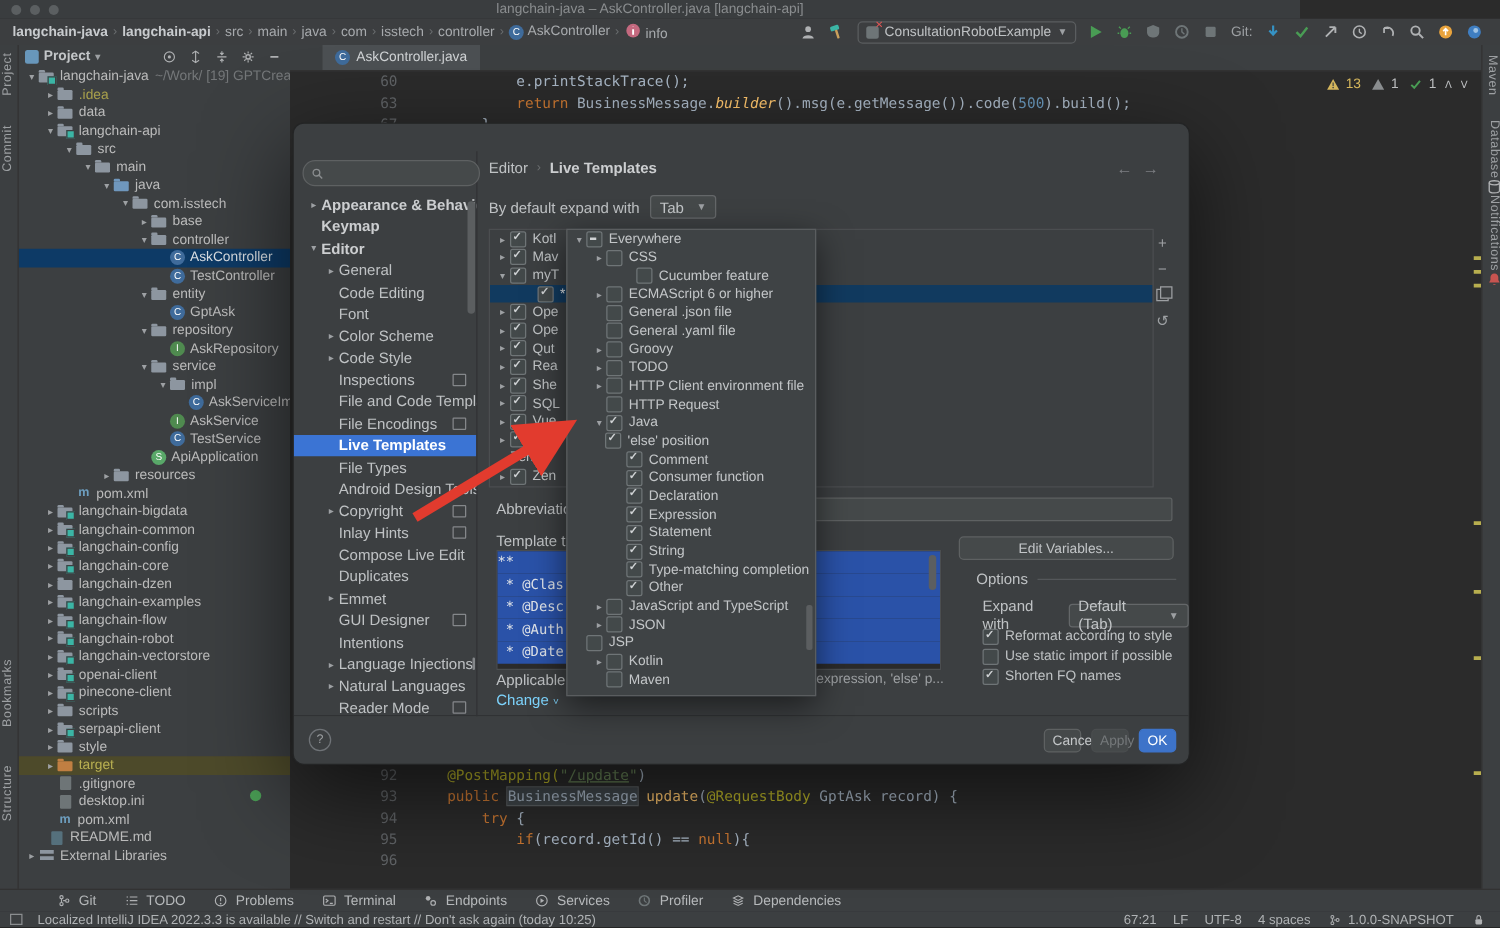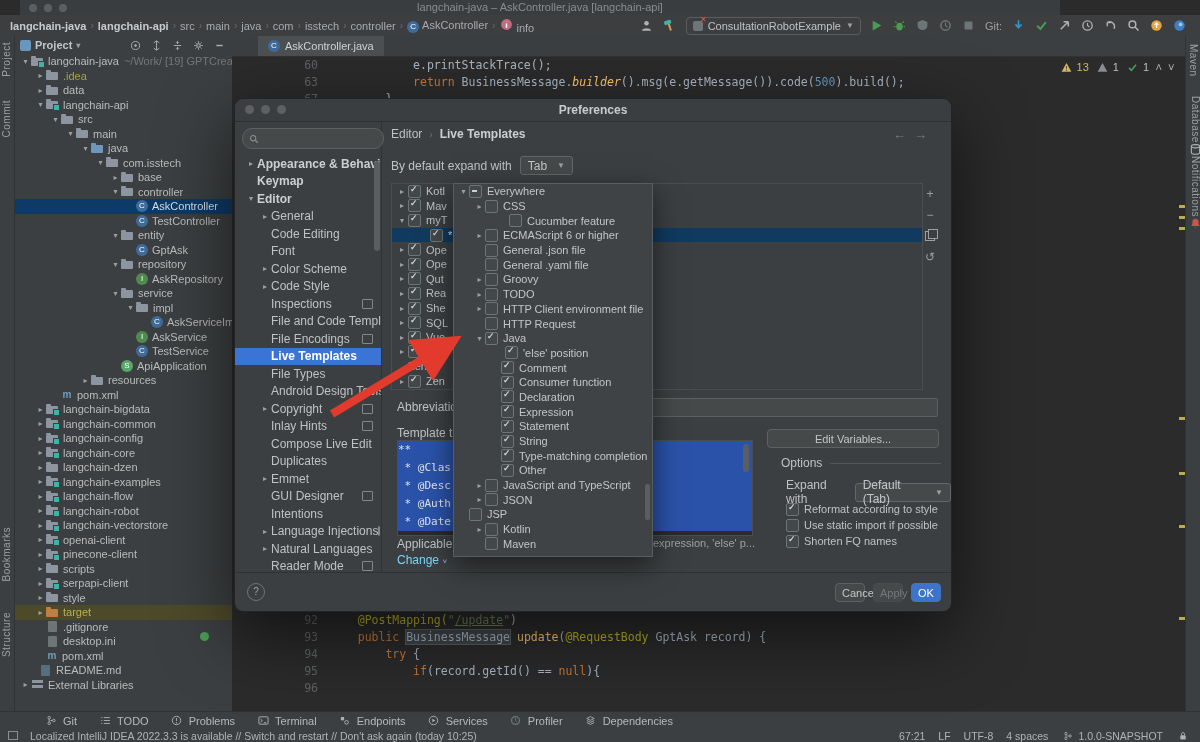--- a/index.html
+++ b/index.html
@@ -1,20 +1,20 @@
 <!DOCTYPE html>
 <html><head>
 <meta charset="utf-8">
 <style>
   html,body{margin:0;padding:0;background:#1e1e1e;}
   #app{position:relative;width:1200px;height:742px;overflow:hidden;background:#2b2b2b;
        font-family:"Liberation Sans",sans-serif;font-size:11px;color:#bbbbbb;
        -webkit-font-smoothing:antialiased;}
   
-  #titlebar{position:absolute;left:0;top:0;width:1040px;height:15px;background:#3a3d3f;margin-left:20px;}
+  #titlebar{position:absolute;left:0;top:0;width:1040px;height:15px;background:#3a3d3f;}
   #titlebar .dots{position:absolute;left:9px;top:4px;display:flex;gap:7px;}
   #titlebar .dot{width:8px;height:8px;border-radius:50%;background:#5b5f61;}
   #wintitle{position:absolute;left:0;top:1px;width:100%;text-align:center;color:#8a8d8f;font-size:11px;}
   #navrow{position:absolute;left:0;top:15px;width:1200px;height:21px;background:#3c3e40;border-bottom:1px solid #2e2f31;display:flex;align-items:center;}
   #crumbs{display:flex;align-items:center;margin-left:10px;gap:4px;white-space:nowrap;}
   .crumb{color:#a7aaad;}
   .crumb.b{color:#c8cbce;font-weight:bold;}
   .csep{color:#6a6d6f;font-size:10px;}
   #navtools{margin-left:auto;display:flex;align-items:center;gap:9px;margin-right:14px;}
   .tbicon{width:14px;height:14px;display:inline-flex;align-items:center;justify-content:center;}
@@ -659,28 +659,20 @@
         </span></span>
       <span class="vlabel" style="top: 120px; left: 2px;">Notifications<span class="tbicon">
           <svg viewBox="0 0 12 12" width="10" height="10">
             <path d="M6 1.6c1.9 0 2.9 1.4 2.9 2.9v1.9l1 1.9H2.1l1-1.9V4.5c0-1.5 1-2.9 2.9-2.9z" fill="#c75450"></path>
             <path d="M5 9.6a1.1 1.1 0 002 0z" fill="#c75450"></path>
           </svg>
         </span></span>
     </div>
 
   <div id="dialog">
-    <div class="dlg-title">
-      <div class="dots">
-        <div class="dot"></div>
-        <div class="dot"></div>
-        <div class="dot"></div>
-      </div>
-      <div class="ttl">Preferences</div>
-    </div>
 
     <div id="dlgLeft">
       <div id="dlgSearch">
         <svg viewBox="0 0 12 12">
             <circle cx="5" cy="5" r="3.2" stroke="#8a8d8f" fill="none" stroke-width="1.3"></circle>
             <path d="M7.5 7.5L10.5 10.5" stroke="#8a8d8f" stroke-width="1.4"></path>
           </svg>
       </div>
       <div id="settingsTree">
           <div class="srow b" style="padding-left: 10px;">
@@ -978,21 +970,21 @@
         <div class="prow" style="padding-left: 20px;">
           <span class="chev"></span>
           <span class="cb"></span>
           <span class="lab">HTTP Request</span>
         </div>
         <div class="prow" style="padding-left: 20px;">
           <span class="chev">▾</span>
           <span class="cb on"></span>
           <span class="lab">Java</span>
         </div>
-        <div class="prow" style="padding-left: 40px;">
+        <div class="prow" style="padding-left: 19px;">
           <span class="chev"></span>
           <span class="cb on"></span>
           <span class="lab">'else' position</span>
         </div>
         <div class="prow" style="padding-left: 36px;">
           <span class="chev"></span>
           <span class="cb on"></span>
           <span class="lab">Comment</span>
         </div>
         <div class="prow" style="padding-left: 36px;">

